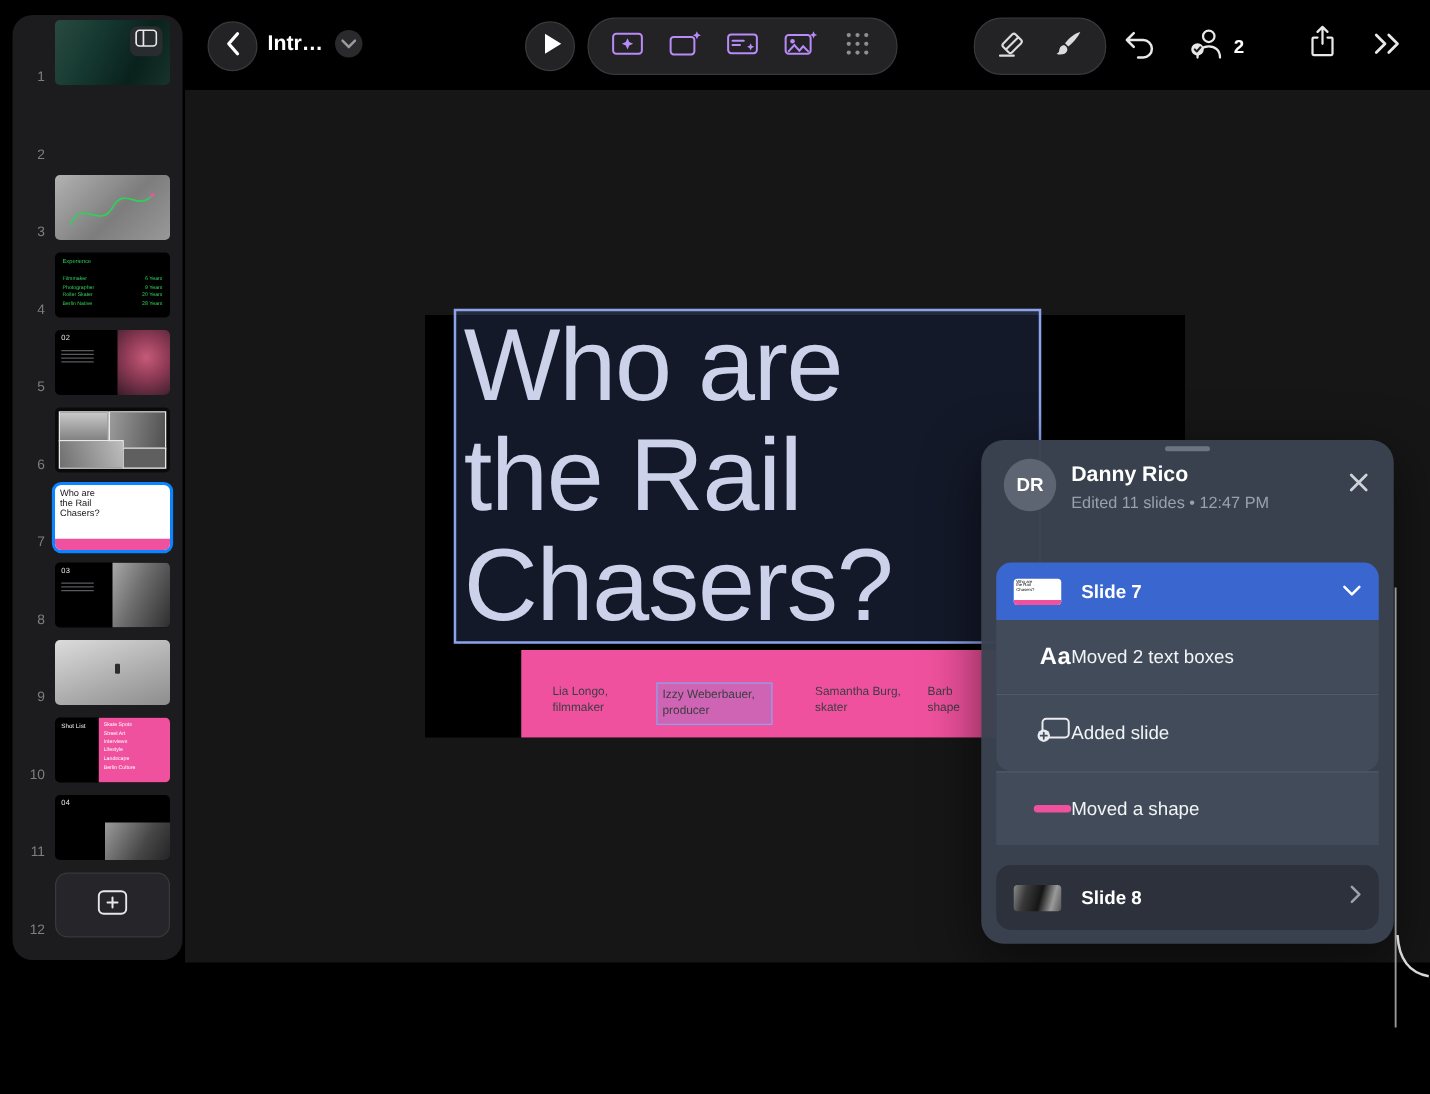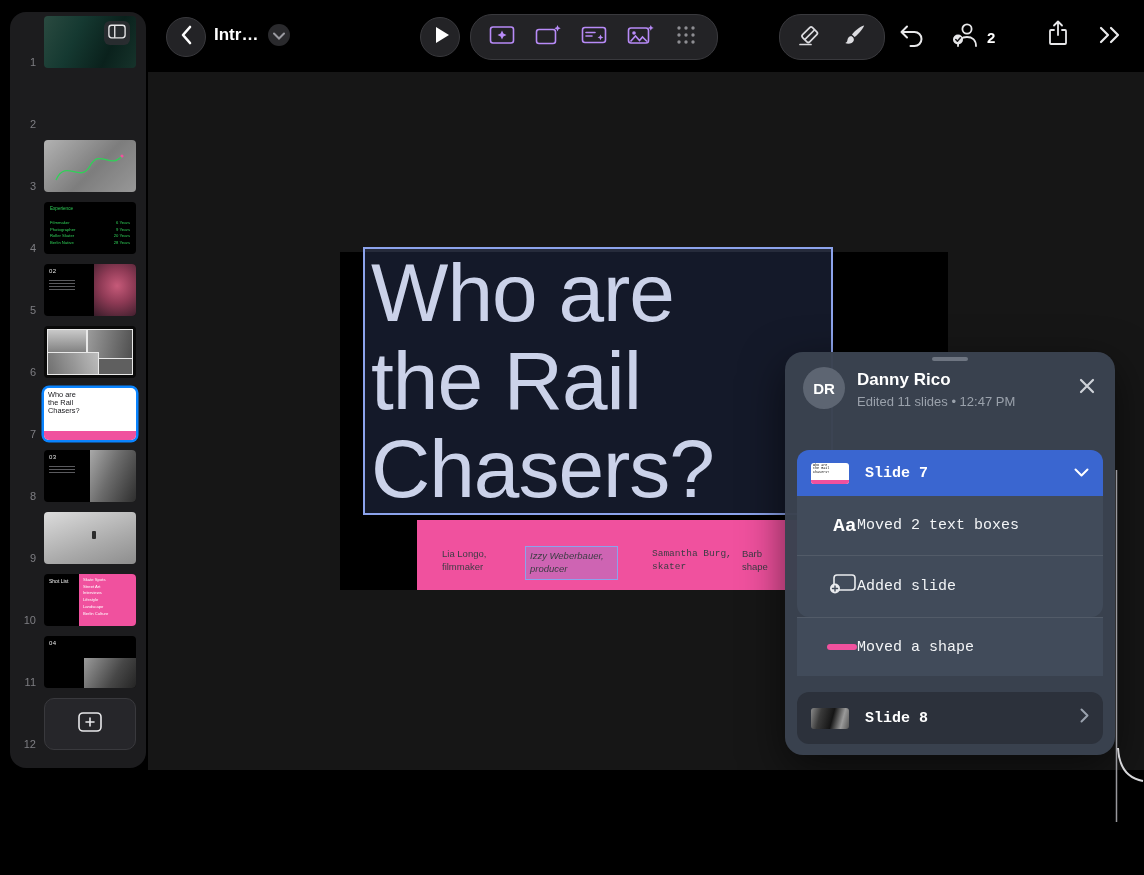--- a/index.html
+++ b/index.html
@@ -62,32 +62,32 @@
   
   .slide{position:absolute;left:340px;top:252px;width:608px;height:338px;background:#000;z-index:2;}
   .txtbox{position:absolute;left:23px;top:-5px;width:470px;height:268px;box-sizing:border-box;
           border:2px solid #8ca3ec;background:rgba(110,140,230,.18);}
   .bigtitle{position:absolute;left:6px;top:0px;font-size:82px;line-height:88px;color:#cbd2e9;
             white-space:pre-line;letter-spacing:-1px;}
   .pinkbar{position:absolute;left:77px;top:268px;width:531px;height:70px;background:#f0519e;}
   .credit{position:absolute;font-size:9.5px;line-height:1.35;color:#3c3c44;}
   .credit-sel{position:absolute;left:108px;top:26px;width:93px;height:34px;box-sizing:border-box;
               border:1.5px solid #8ca3ec;background:rgba(120,150,235,.28);}
-  .credit-sel .credit{position:static;padding:3px 0 0 4px;display:block;font-style:italic;}
+  .credit-sel .credit{position:static;padding:3px 0 0 4px;display:block;}
   
   .panel{position:absolute;left:785px;top:352px;width:330px;height:403px;background:rgba(58,66,80,.98);
          border-radius:18px;z-index:5;box-shadow:0 14px 44px rgba(0,0,0,.55);}
   .handle{position:absolute;left:50%;margin-left:-18px;top:5px;width:36px;height:4px;border-radius:2px;background:#6e7581;}
   .avatar{position:absolute;left:18px;top:15px;width:42px;height:42px;border-radius:50%;background:#5d6572;
           display:flex;align-items:center;justify-content:center;color:#fff;font-size:15px;font-weight:700;}
   .p-name{position:absolute;left:72px;top:18px;color:#fff;font-size:17px;font-weight:700;}
   .p-meta{position:absolute;left:72px;top:42px;color:#9aa1ab;font-size:13px;}
   .p-close{position:absolute;right:14px;top:22px;width:28px;height:28px;display:flex;align-items:center;justify-content:center;}
   .rows{position:absolute;left:12px;right:12px;top:98px;}
-  .row{display:flex;align-items:center;padding:0 14px;box-sizing:border-box;font-family:Liberation Mono, monospace;}
+  .row{display:flex;align-items:center;padding:0 14px;box-sizing:border-box;}
   .row-s7{height:46px;background:#3a66d0;border-radius:12px 12px 0 0;}
   .row-act{height:59px;background:#414b5a;}
   .row-act + .row-act{border-top:1px solid rgba(255,255,255,.09);}
   .row-act.last{height:62px;border-radius:0 0 12px 12px;}
   .row-s8{height:52px;background:#2c313b;border-radius:12px;margin-top:16px;}
   .mini{width:38px;height:21px;border-radius:3px;overflow:hidden;position:relative;background:#fff;flex:none;}
   .mini .mt{position:absolute;top:1px;left:2px;font-size:3.4px;line-height:1.1;color:#000;white-space:pre-line;}
   .mini .ms{position:absolute;left:0;right:0;bottom:0;height:4px;background:#f0519e;}
   .mini.photo8{background:linear-gradient(105deg,#8a8a8a 0%,#3a3a3a 25%,#151515 55%,#9a9a9a 80%,#555 100%);}
   .row-label{margin-left:16px;color:#fff;font-size:15px;font-weight:600;}
@@ -396,21 +396,21 @@
     <div class="txtbox">
       <div class="bigtitle">Who are
 the Rail
 Chasers?</div>
     </div>
     <div class="pinkbar">
       <div class="credit" style="left:25px;top:28px;"><span>Lia Longo,</span><br><span>filmmaker</span></div>
       <div class="credit-sel">
         <span class="credit"><span>Izzy Weberbauer,</span><br><span>producer</span></span>
       </div>
-      <div class="credit" style="left:235px;top:28px;font-family:Liberation Mono, monospace;"><span>Samantha Burg,</span><br><span>skater</span></div>
+      <div class="credit" style="left:235px;top:28px;"><span>Samantha Burg,</span><br><span>skater</span></div>
       <div class="credit" style="left:325px;top:28px;"><span>Barb</span><br><span>shape</span></div>
     </div>
   </div>
 
   <div class="panel">
     <div class="handle"></div>
     <div class="avatar">DR</div>
     <div class="p-name">Danny Rico</div>
     <div class="p-meta">Edited 11 slides • 12:47 PM</div>
     <div class="p-close">

